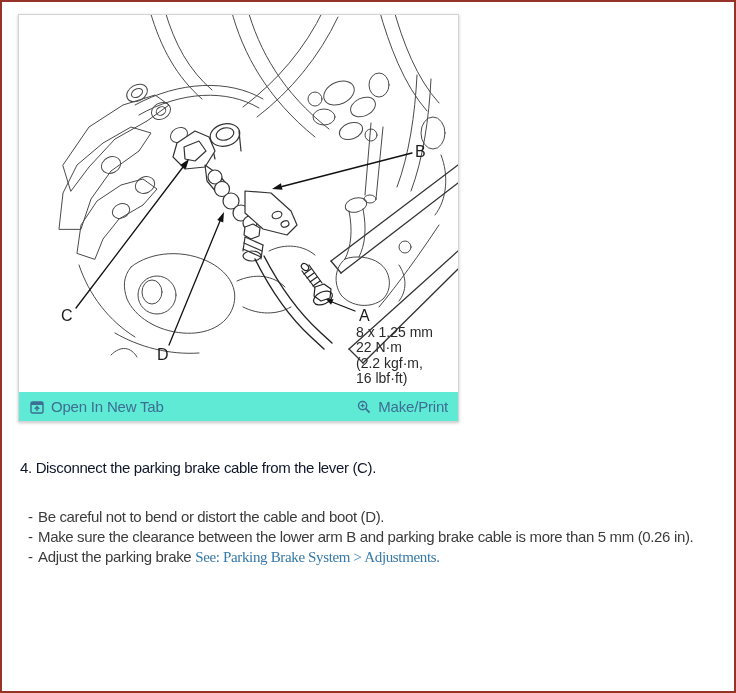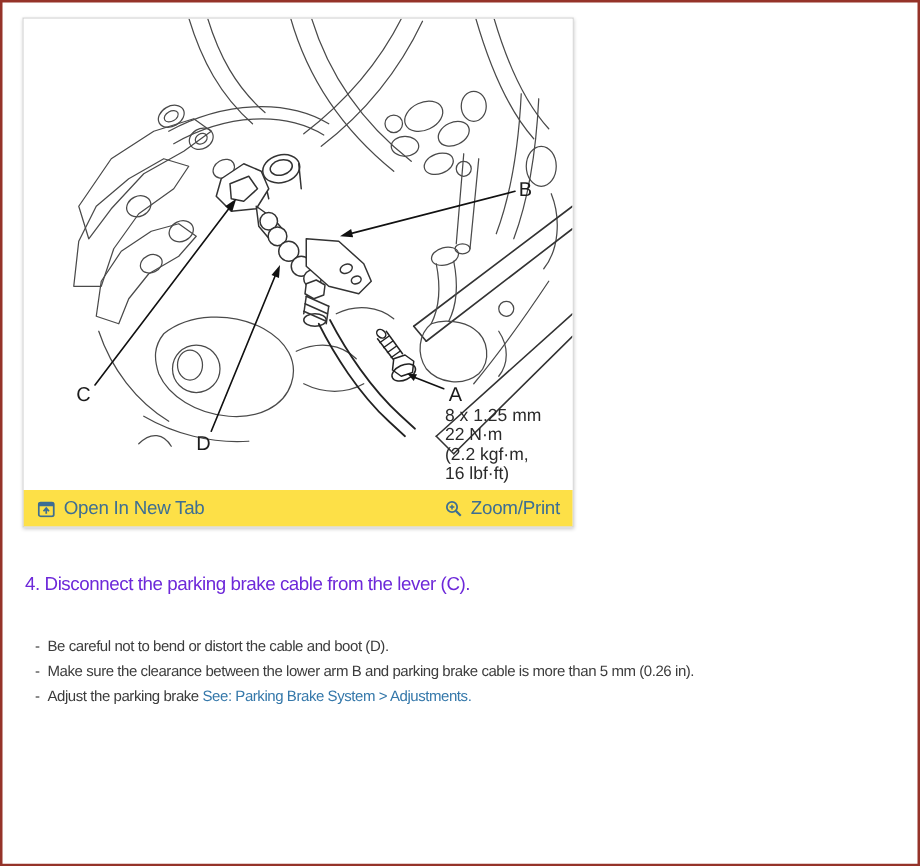--- a/index.html
+++ b/index.html
@@ -24,48 +24,48 @@
     background:#ffffff;
     border:1px solid #d4d4d4;
     box-shadow:0 1px 3px rgba(0,0,0,.22);
     display:flex;flex-direction:column;
     box-sizing:border-box;
   }
   .figure-canvas{flex:1 1 auto;overflow:hidden;background:#fff;}
   .figure-canvas svg{display:block;width:100%;height:100%;}
   .figure-footer{
     height:29px;flex:0 0 29px;
-    background:#fde047;
+    background:#5eead4;
     display:flex;align-items:center;justify-content:space-between;
     padding:0 10px 0 11px;
   }
   .fig-link{
     display:inline-flex;align-items:center;gap:7px;
     color:#3d6e93;font-size:15px;letter-spacing:-0.2px;
     text-decoration:none;cursor:pointer;
   }
   .fig-link svg{display:block;}
   
   .content{
     position:absolute;left:18px;top:456px;right:8px;
   }
   .step{
     margin:0 0 19px 0;
     font-size:15px;line-height:20px;
-    color:#6d28d9;letter-spacing:-0.35px;
+    color:#0f172a;letter-spacing:-0.35px;
     white-space:nowrap;
   }
   .notes{margin-top:29px;padding-left:8px;}
   .note{
-    font-size:12px;line-height:20px;
+    font-size:15px;line-height:20px;
     color:#3c3c3c;letter-spacing:-0.35px;
     white-space:nowrap;
   }
   .note .dash{display:inline-block;width:10px;}
-  .note-link{color:#3578aa;text-decoration:none;cursor:pointer;}
+  .note-link{color:#3578aa;text-decoration:none;cursor:pointer;font-family:Liberation Serif, serif;}
   .note-link:empty{display:none;}
   
   .dia-label{font-family:"Liberation Sans",sans-serif;font-size:16px;fill:#1c1c1c;}
   .dia-note{font-family:"Liberation Sans",sans-serif;font-size:14px;fill:#2a2a2a;}
 </style>
 </head>
 <body>
 
 <div class="page">
 
@@ -224,21 +224,21 @@
         <span>Open In New Tab</span>
       </a>
       <a class="fig-link">
         <span>
           <svg width="14" height="14" viewBox="0 0 14 14">
             <circle cx="5.6" cy="5.6" r="4.1" fill="none" stroke="#3d6e93" stroke-width="1.4"></circle>
             <path d="M5.6,3.7 L5.6,7.5 M3.7,5.6 L7.5,5.6" stroke="#3d6e93" stroke-width="1.2"></path>
             <path d="M8.7,8.7 L12.6,12.6" stroke="#3d6e93" stroke-width="1.7"></path>
           </svg>
         </span>
-        <span>Zoom/Print</span>
+        <span>Make/Print</span>
       </a>
     </div>
   </div>
 
   <div class="content">
     <p class="step">4. Disconnect the parking brake cable from the lever (C).</p>
 
     <div class="notes">
       <div class="note">
         <span class="dash">-</span><span>Be careful not to bend or distort the cable and boot (D).</span>

